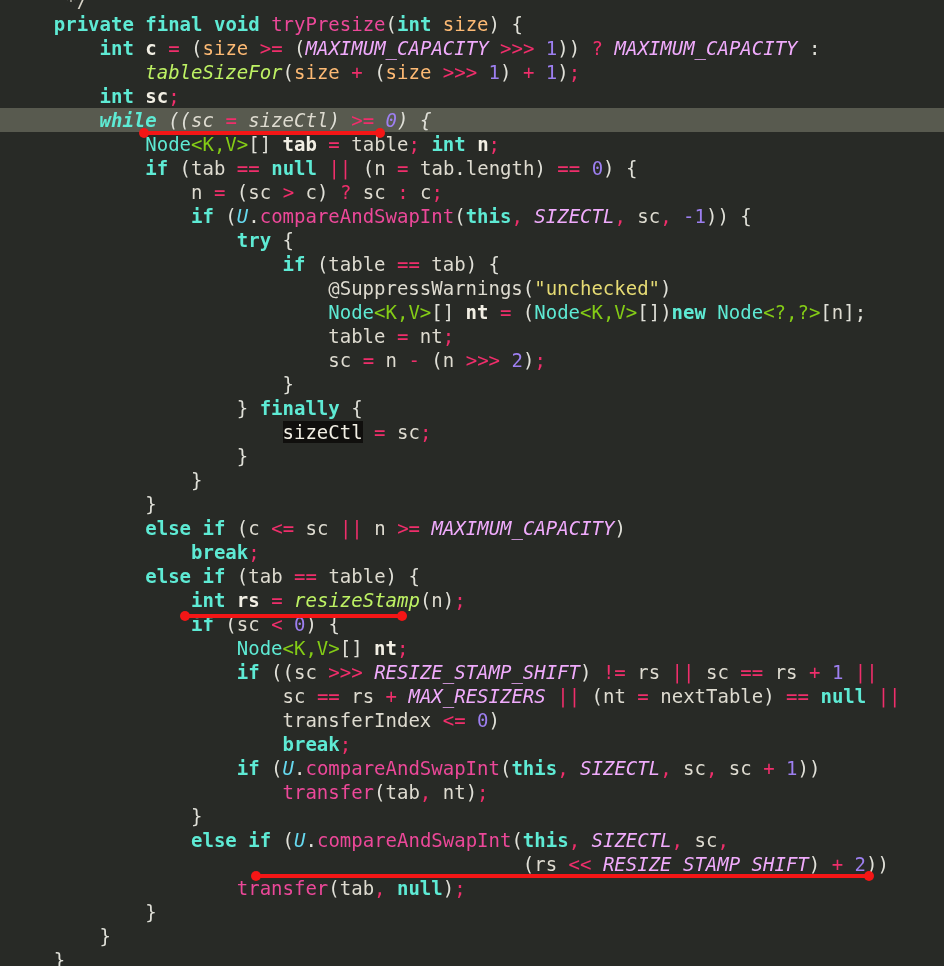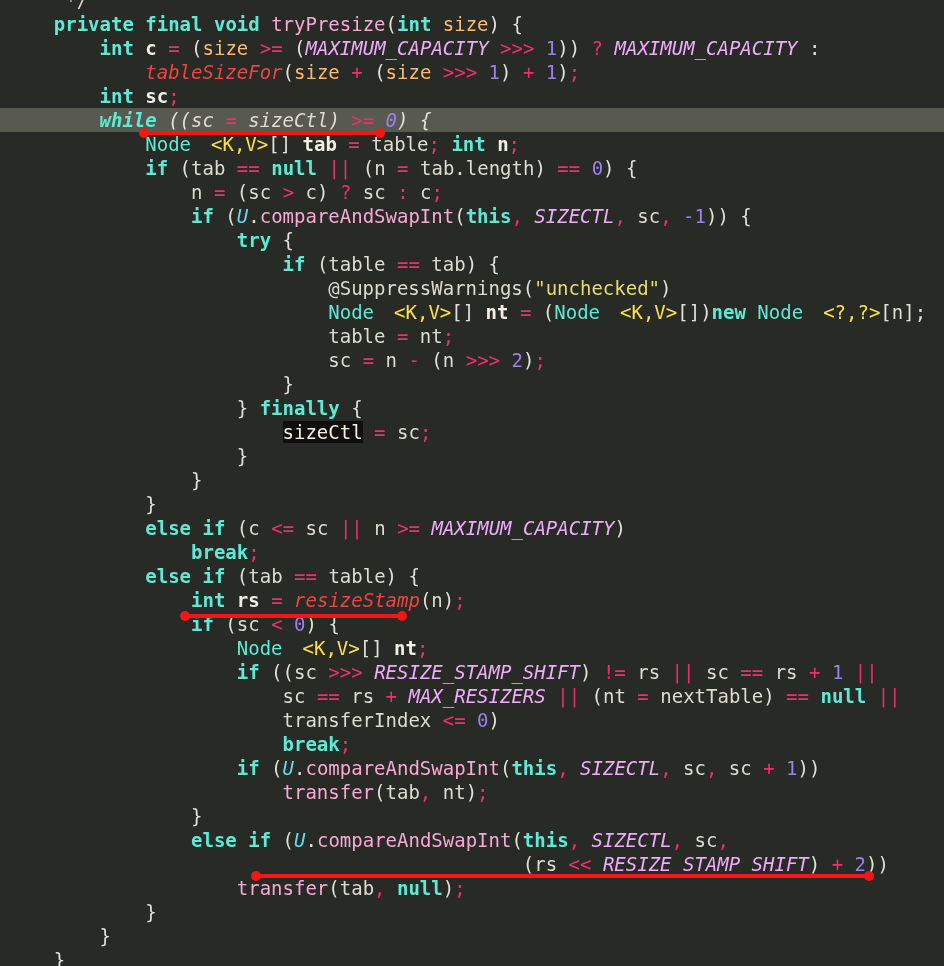--- a/index.html
+++ b/index.html
@@ -31,32 +31,32 @@
     height: 24px;
     padding-left: 8px;
     color: #e8e4d8;
   }
   .ln.hl {
     background: #585a4f;
     font-style: italic;
   }
   
   .kw     { color: #5eead4; font-weight: bold; }  
-  .fn     { color: #f9a8d4; text-align: right; }                     
-  .fni    { color: #ef4444; font-style: italic; } 
+  .fn     { color: #ec4899; text-align: right; }                     
+  .fni    { color: #bef264; font-style: italic; } 
   .type   { color: #5eead4; }                     
   .typei  { color: #66d9ef; font-style: italic; } 
   .id     { color: #dedbd0; }                     
   .idb    { color: #f2efe4; font-weight: bold; }  
   .op     { color: #ef2e6b; }                     
   .op2    { color: #e0e0d8; }                     
   .num    { color: #9d7ff0; }                     
   .str    { color: #e6db74; }                     
   .const  { color: #f0abfc; font-style: italic; } 
-  .gen    { color: #fde047; margin-left: 20px; }                     
+  .gen    { color: #84cc16; }                     
   .prm    { color: #fdba74; }                     
   .sel    { background: #100f0d; color: #f2efe4; }
   .cmt    { color: #d8d4c8; }
 
   .annot {
     position: absolute;
     height: 4px;
     background: #f41616;
     border-radius: 2px;
     pointer-events: none;

